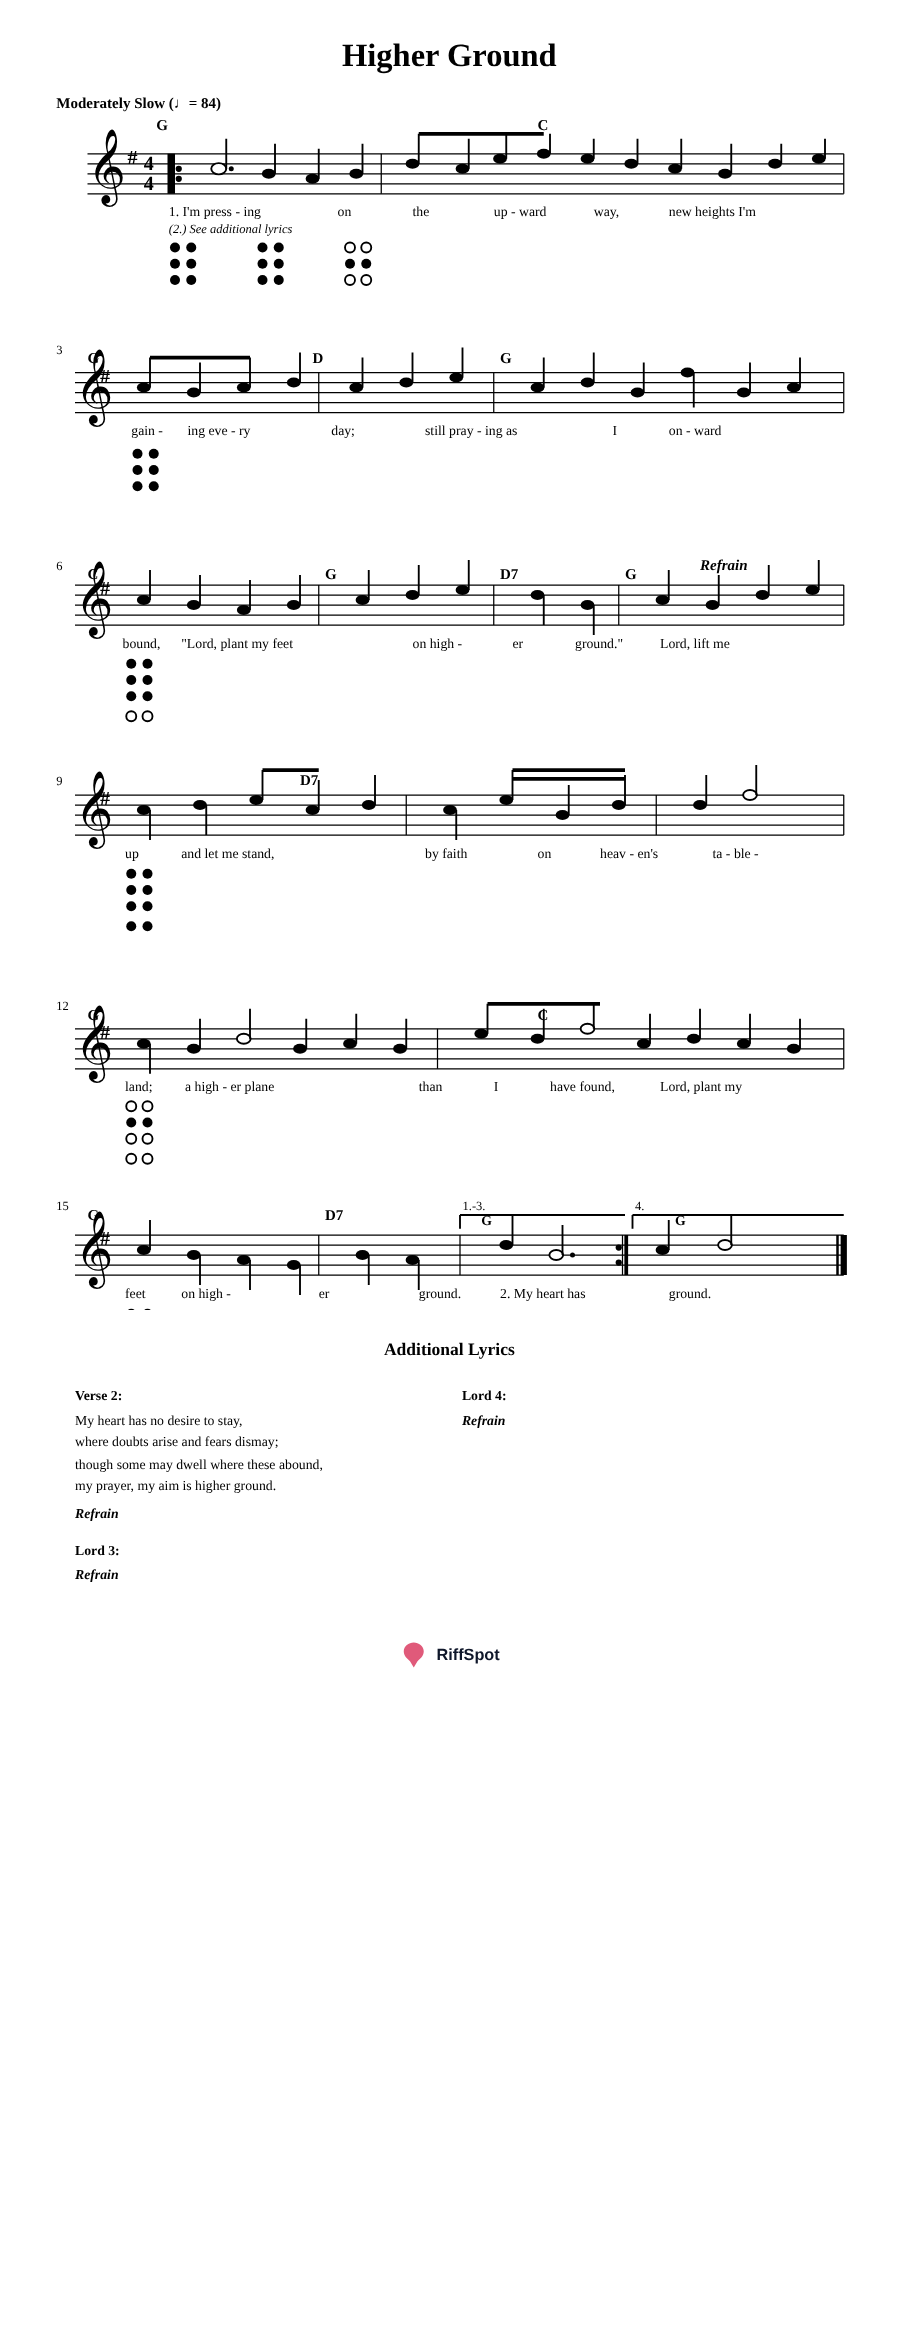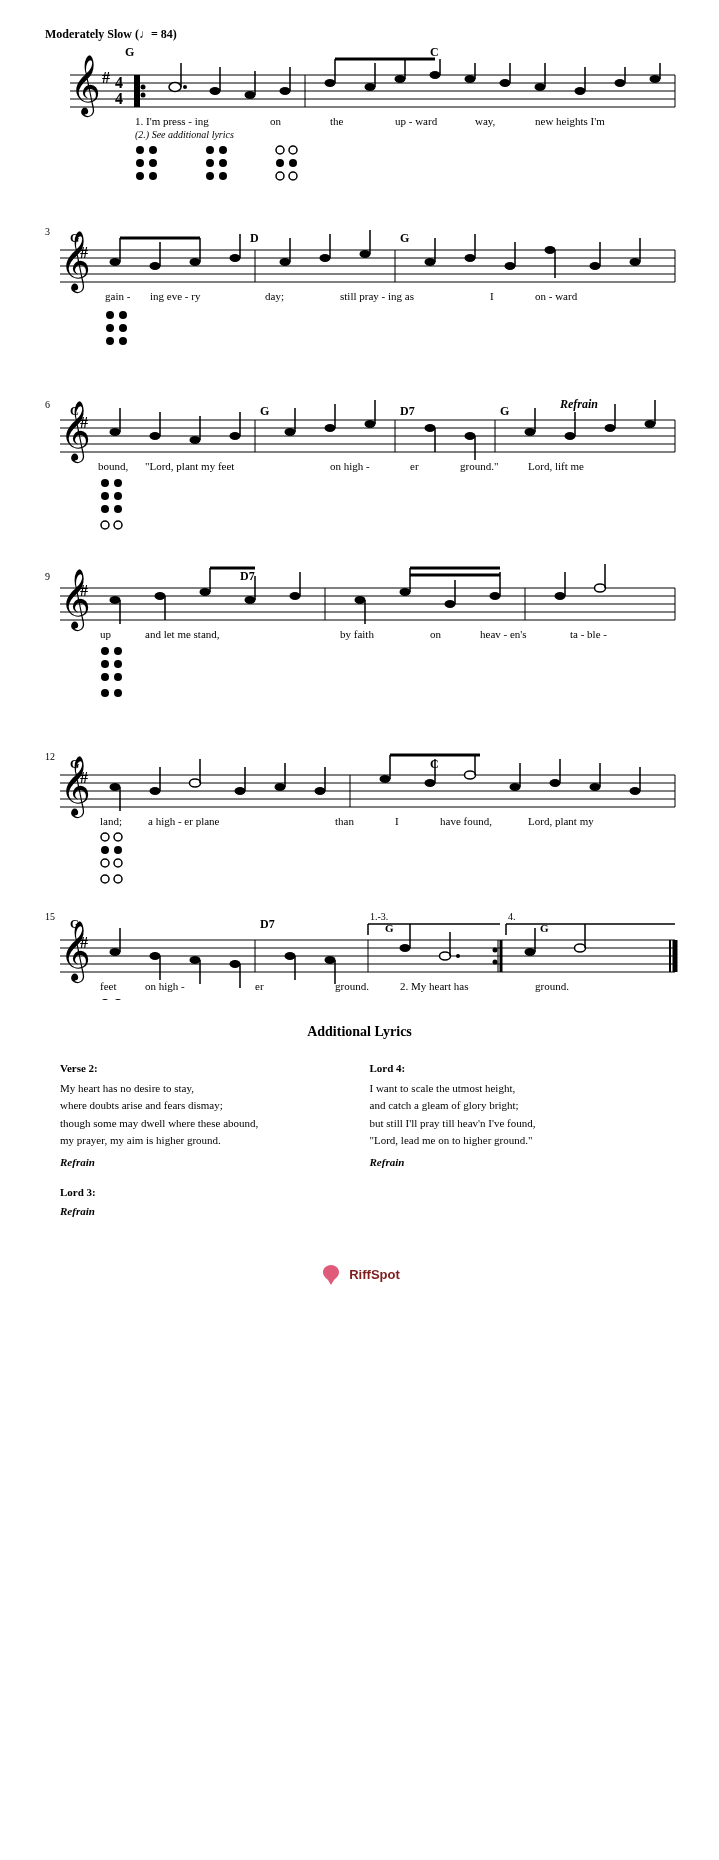--- a/index.html
+++ b/index.html
@@ -71,33 +71,34 @@
     .footer {
       text-align: center;
       margin-top: 30px;
       padding-bottom: 20px;
     }
     .riffspot-logo {
       display: inline-flex;
       align-items: center;
       gap: 6px;
       font-size: 13px;
-      color: #7f1d1d;
+      color: #0f172a;
       font-family: Arial, sans-serif;
       font-weight: bold;
     }
     .riffspot-icon {
       width: 24px;
       height: 24px;
     }
   </style>
 </head>
 <body>
 
 <div class="page">
+  <div class="title">Higher Ground</div>
 
   <div class="music-area">
     <svg width="639" height="980" viewBox="0 0 639 980" xmlns="http://www.w3.org/2000/svg" font-family="Times New Roman, serif">
 
       <text x="5" y="18" font-size="12" font-weight="bold">Moderately Slow (♩= 84)</text>
 
       <text x="85" y="36" font-size="12" font-weight="bold">G</text>
       <text x="390" y="36" font-size="12" font-weight="bold">C</text>
 
       <line x1="30" y1="55" x2="635" y2="55" stroke="black" stroke-width="1"></line>
@@ -600,21 +601,20 @@
       <div class="lyrics-col">
         <span class="verse-title">Verse 2:</span>
         <span class="verse-text">My heart has no desire to stay,<br>where doubts arise and fears dismay;<br>though some may dwell where these abound,<br>my prayer, my aim is higher ground.</span>
         <span class="verse-refrain">Refrain</span>
 
         <span class="verse-title">Lord 3:</span>
         <span class="verse-refrain">Refrain</span>
       </div>
       <div class="lyrics-col">
         <span class="verse-title">Lord 4:</span>
-        <span class="verse-text">I want to scale the utmost height,<br>and catch a gleam of glory bright;<br>but still I'll pray till heav'n I've found,<br>"Lord, lead me on to higher ground."</span>
         <span class="verse-refrain">Refrain</span>
       </div>
     </div>
   </div>
 
   <div class="footer">
     <div class="riffspot-logo">
 
       <svg class="riffspot-icon" viewBox="0 0 24 24">
         <path d="M12 2 C8 2, 4 5, 4 9 C4 13, 7 15, 9 17 L12 22 L15 17 C17 15, 20 13, 20 9 C20 5, 16 2, 12 2Z" fill="#e05a7a"></path>

